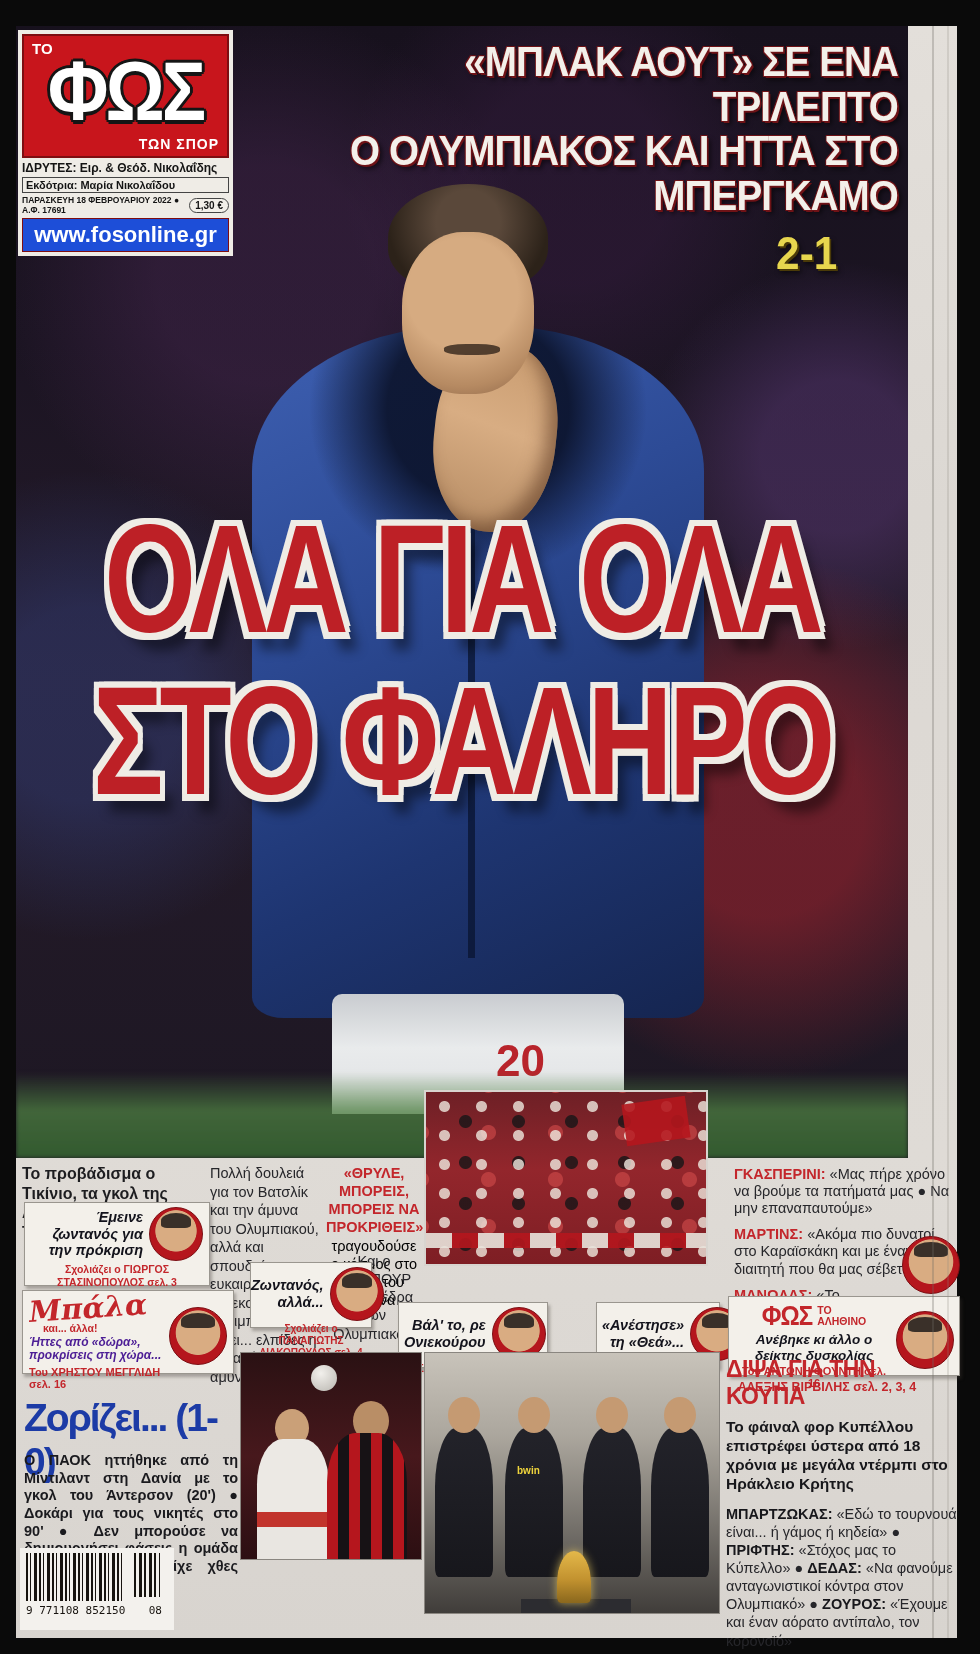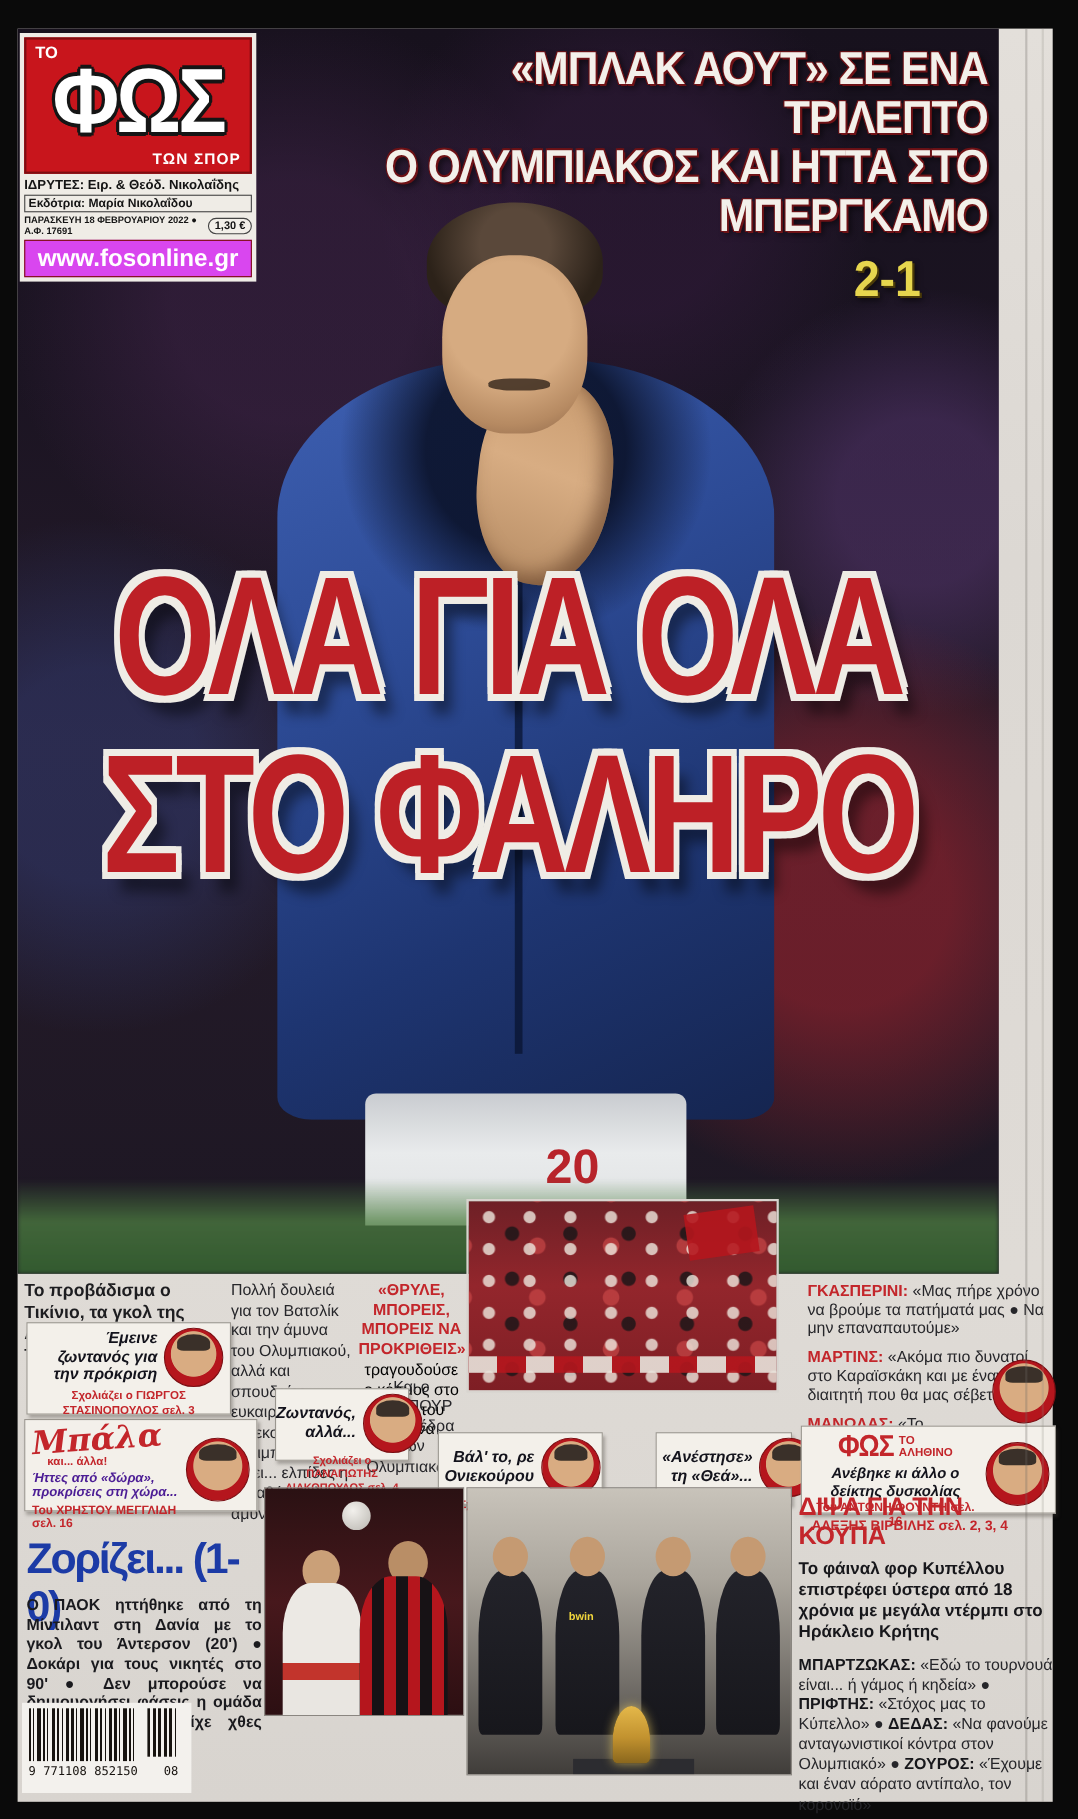--- a/index.html
+++ b/index.html
@@ -72,21 +72,21 @@
   .logo-box .to { position:absolute; left:8px; top:4px; font-size:15px; font-weight:800; color:#fff; }
   .logo-box .fos { position:absolute; left:0; right:0; top:8px; text-align:center; font-size:74px; font-weight:800;
     color:#fff; letter-spacing:-3px; transform:scaleY(1.12); transform-origin:center top;
     text-shadow:3px 0 0 #151515,-3px 0 0 #151515,0 3px 0 #151515,0 -3px 0 #151515,2px 2px 0 #151515,-2px -2px 0 #151515,2px -2px 0 #151515,-2px 2px 0 #151515; }
   .logo-box .sub { position:absolute; right:8px; bottom:4px; font-size:14px; font-weight:800; color:#fff; letter-spacing:1px; }
   .founders { margin-top:3px; font-size:12px; font-weight:800; color:#141414; }
   .pubbox { margin-top:2px; border:1px solid #444; padding:1px 3px; font-size:11px; font-weight:700; color:#141414; }
   .dateline { margin-top:2px; display:flex; align-items:center; gap:3px; }
   .dateline .dl { flex:1; font-size:8.5px; font-weight:800; color:#141414; }
   .dateline .price { border:1px solid #444; border-radius:9px; padding:1px 5px; font-size:10px; font-weight:700; color:#141414; background:#f2efe9; }
-  .webbar { margin-top:3px; background:#d946ef; border:1px solid #7e0d11; height:32px; display:flex; align-items:center; justify-content:center;
+  .webbar { margin-top:3px; background:#1d4ed8; border:1px solid #7e0d11; height:32px; display:flex; align-items:center; justify-content:center;
     font-size:22px; font-weight:800; color:#fff; }
 
   
   .txt { color:#1d1d20; }
   .lead1 { position:absolute; left:22px; top:1164px; width:184px; font-size:16px; font-weight:700; line-height:1.22; }
   .col2 { position:absolute; left:210px; top:1164px; width:112px; font-size:14.5px; line-height:1.28; color:#26262a; }
   .col3 { position:absolute; left:326px; top:1164px; width:96px; font-size:14.5px; line-height:1.25; text-align:center; }
   .col3 .rq { color:#c3262b; font-weight:800; }
   .col3b { position:absolute; left:326px; top:1252px; width:96px; font-size:14.5px; line-height:1.25; text-align:center; color:#26262a; }
 

